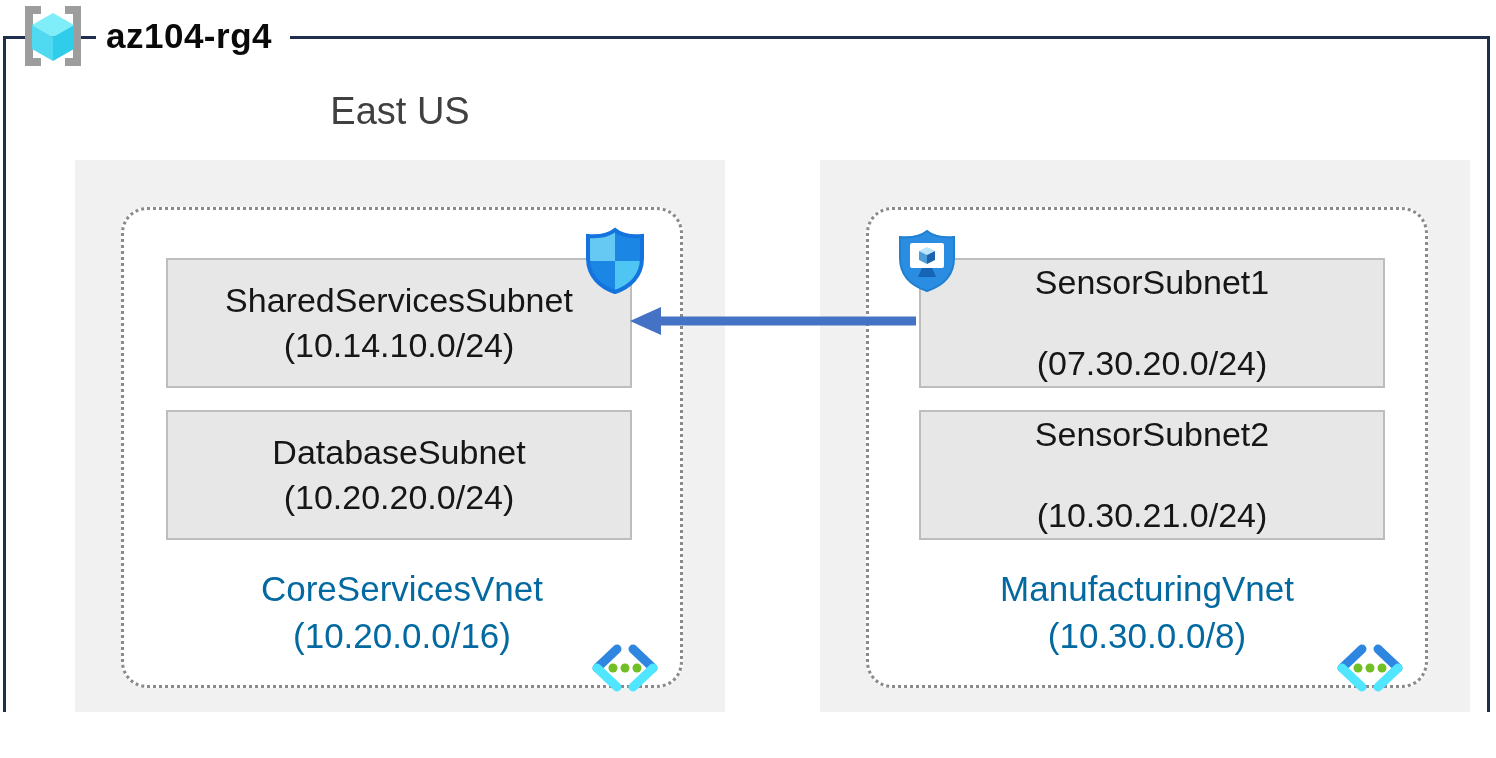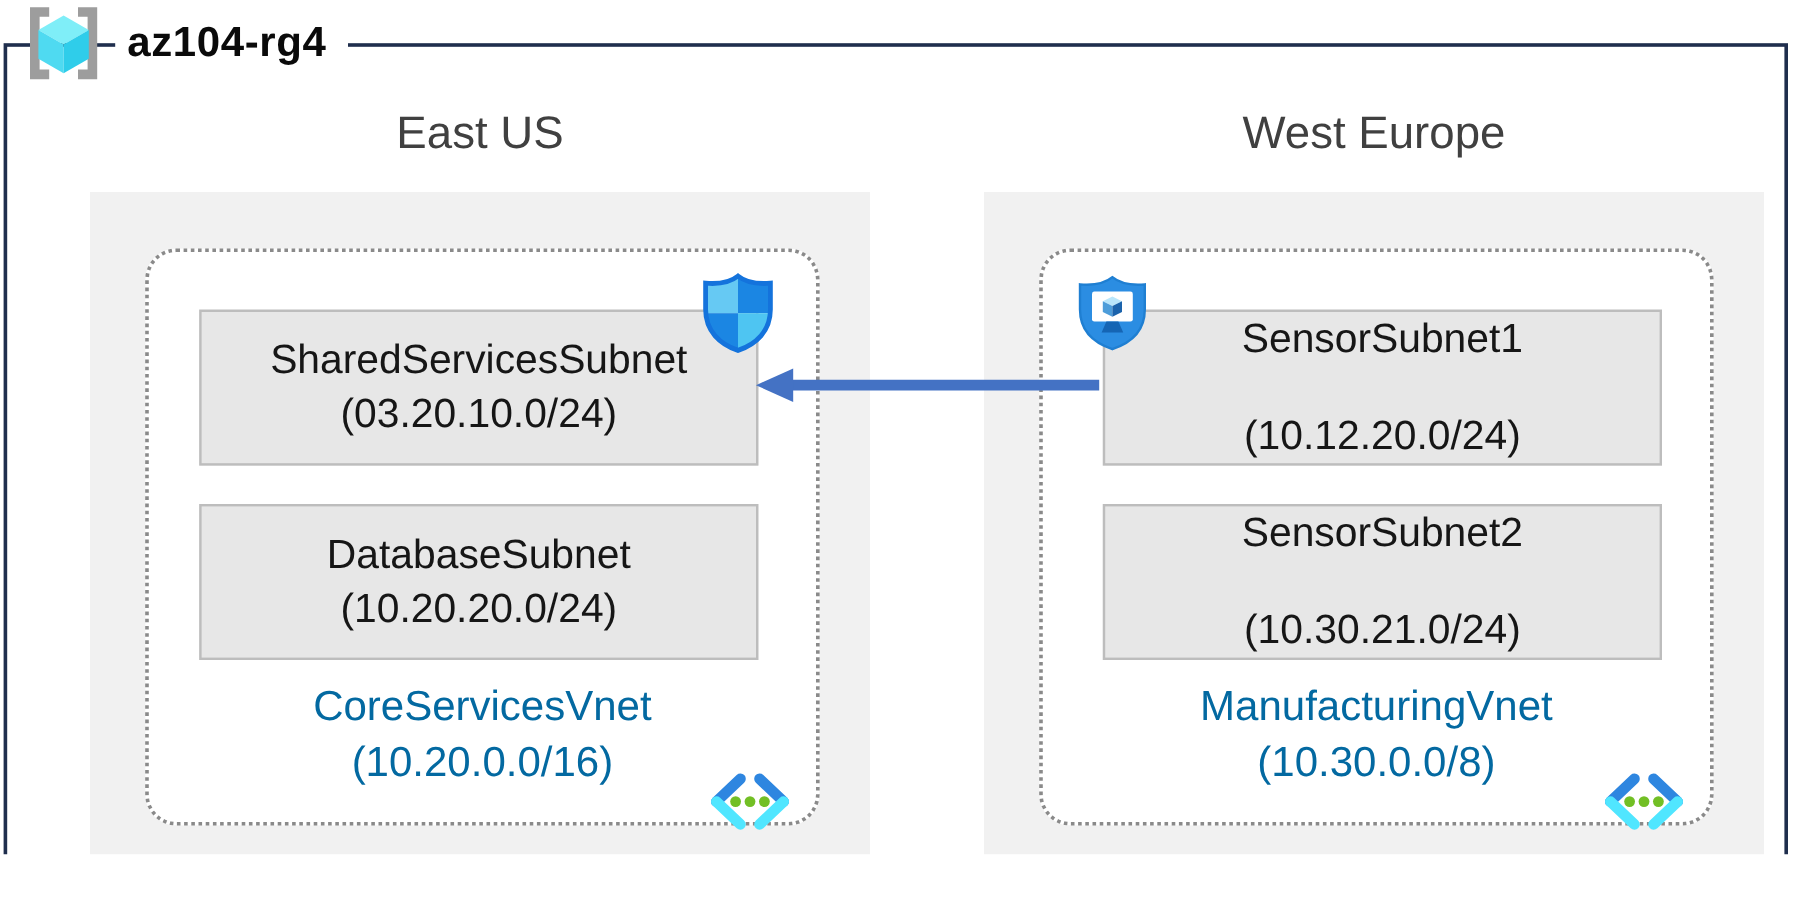--- a/index.html
+++ b/index.html
@@ -37,21 +37,21 @@
   }
   .subnet {
     position:absolute; width:466px; height:130px; box-sizing:border-box;
     background:#e7e7e7; border:2px solid #bdbdbd;
     display:flex; flex-direction:column; justify-content:center;
     text-align:center; font-size:34px; line-height:45px; color:#161616;
   }
   .region.east .subnet { left:42px; }
   .region.west .subnet { left:50px;justify-content:space-between; }
   .subnet.s1 { top:48px; }
-  .subnet.s2 { top:210px; }
+  .subnet.s2 { top:200px; }
 
   .vnet-label {
     position:absolute; left:0; width:100%; top:355px; text-align:center;
     font-size:35px; line-height:47px; color:#0369a1;
   }
   .vnet-icon { position:absolute; right:18px; bottom:-9px; }
 
   .badge-nsg { position:absolute; left:584px; top:227px; z-index:2; }
   .badge-asg { position:absolute; left:895px; top:228px; z-index:2; }
   .peering-arrow { position:absolute; left:627px; top:304px; z-index:1; }
@@ -66,27 +66,26 @@
   <svg class="rg-icon" width="66" height="62" viewBox="0 0 66 62">
     <path d="M21 5 H9 V57 H21" fill="none" stroke="#9d9d9d" stroke-width="8"></path>
     <path d="M45 5 H57 V57 H45" fill="none" stroke="#9d9d9d" stroke-width="8"></path>
     <polygon points="33,8 54,20 33,32 12,20" fill="#7feef8"></polygon>
     <polygon points="12,20 33,32 33,56 12,44" fill="#4fdaf1"></polygon>
     <polygon points="54,20 33,32 33,56 54,44" fill="#2fcdea"></polygon>
   </svg>
   <div class="rg-title">az104-rg4</div>
 
   <div class="region-title east">East US</div>
-  <div class="region-title west">West Europe</div>
 
   <div class="region east">
     <div class="vnet">
       <div class="subnet s1">
         <div>SharedServicesSubnet</div>
-        <div>(03.20.10.0/24)</div>
+        <div>(10.14.10.0/24)</div>
       </div>
       <div class="subnet s2">
         <div>DatabaseSubnet</div>
         <div>(10.20.20.0/24)</div>
       </div>
       <div class="vnet-label">
         <div>CoreServicesVnet</div>
         <div>(10.20.0.0/16)</div>
       </div>
       <svg class="vnet-icon" width="74" height="52" viewBox="0 0 74 52">
@@ -98,21 +97,21 @@
         <circle cx="37" cy="26" r="4.5" fill="#72bf25"></circle>
         <circle cx="49" cy="26" r="4.5" fill="#72bf25"></circle>
       </svg>
     </div>
   </div>
 
   <div class="region west">
     <div class="vnet">
       <div class="subnet s1">
         <div>SensorSubnet1</div>
-        <div>(10.12.20.0/24)</div>
+        <div>(07.30.20.0/24)</div>
       </div>
       <div class="subnet s2">
         <div>SensorSubnet2</div>
         <div>(10.30.21.0/24)</div>
       </div>
       <div class="vnet-label">
         <div>ManufacturingVnet</div>
         <div>(10.30.0.0/8)</div>
       </div>
       <svg class="vnet-icon" width="74" height="52" viewBox="0 0 74 52">

